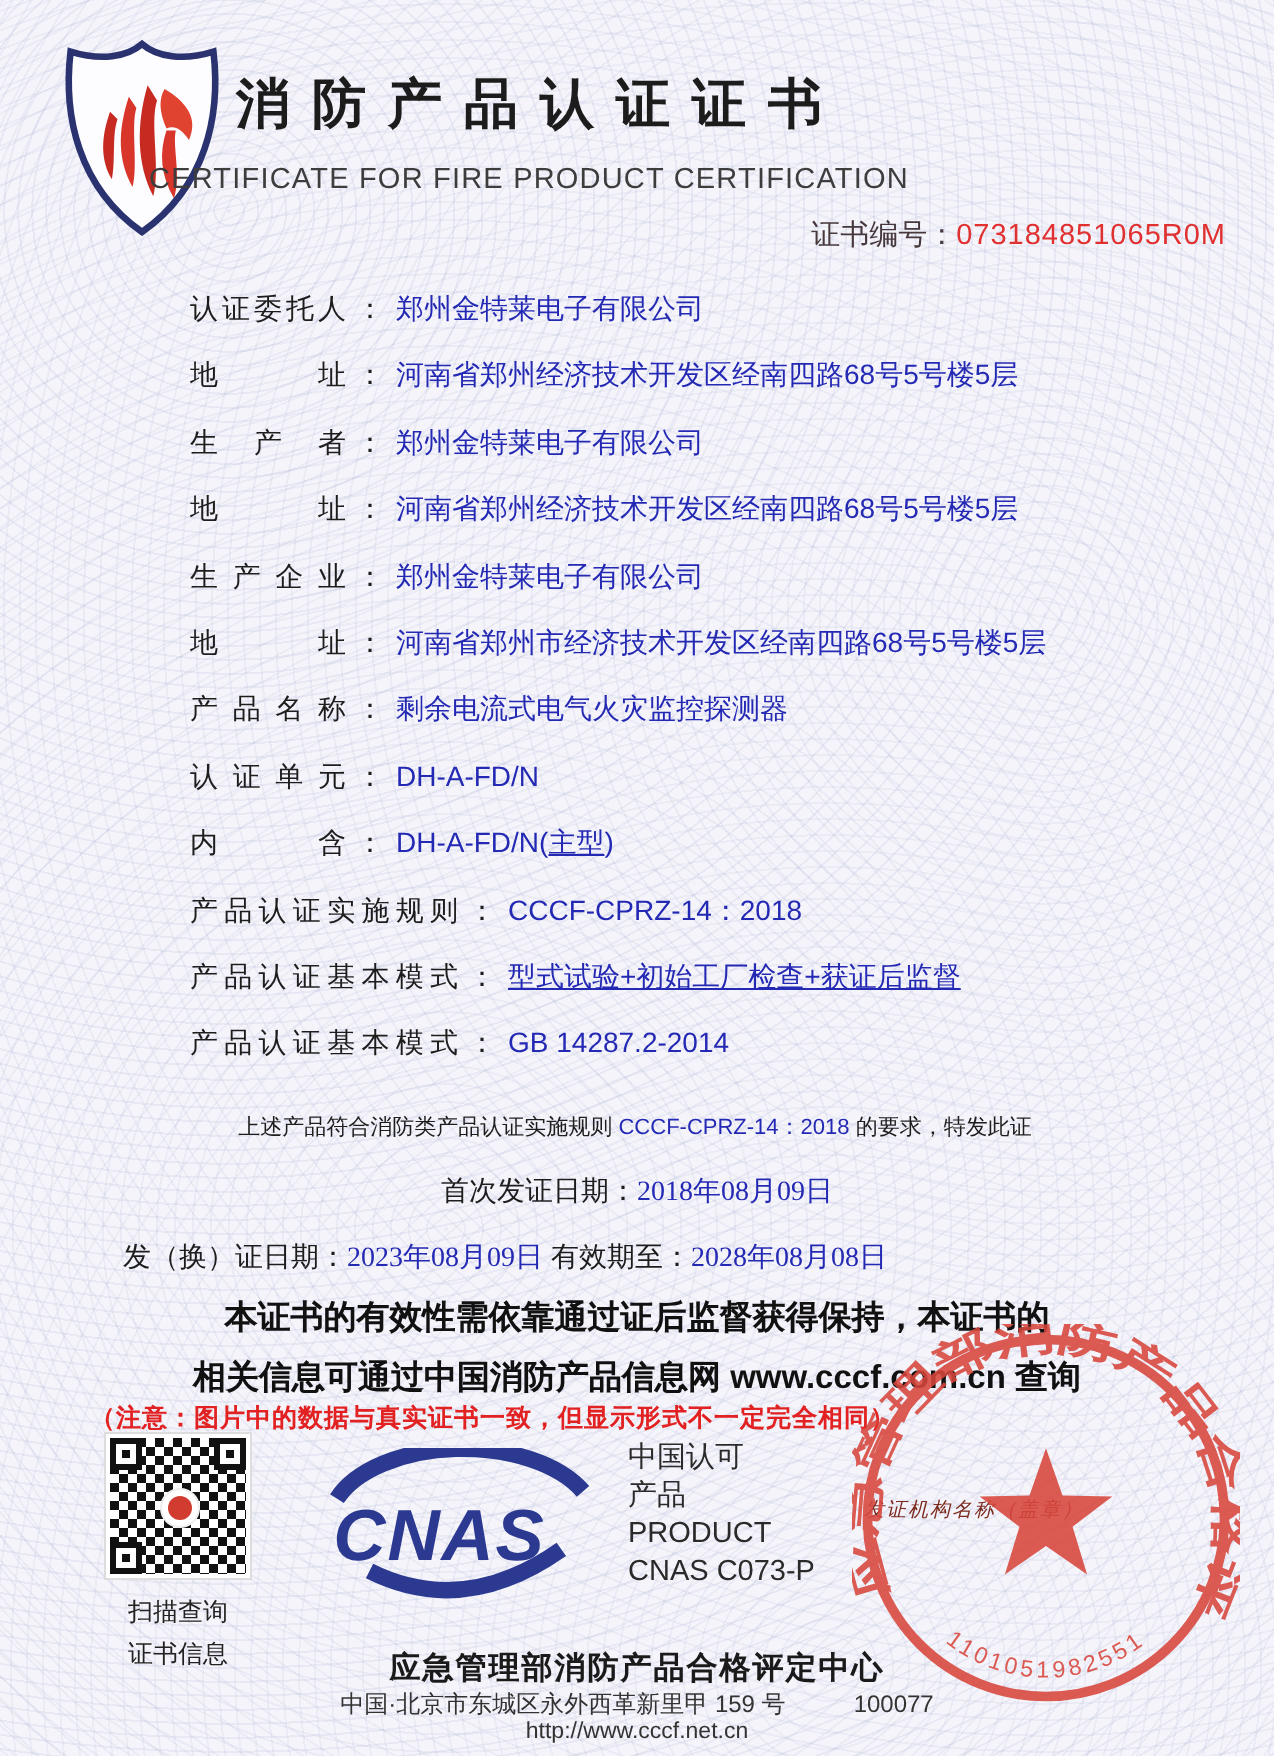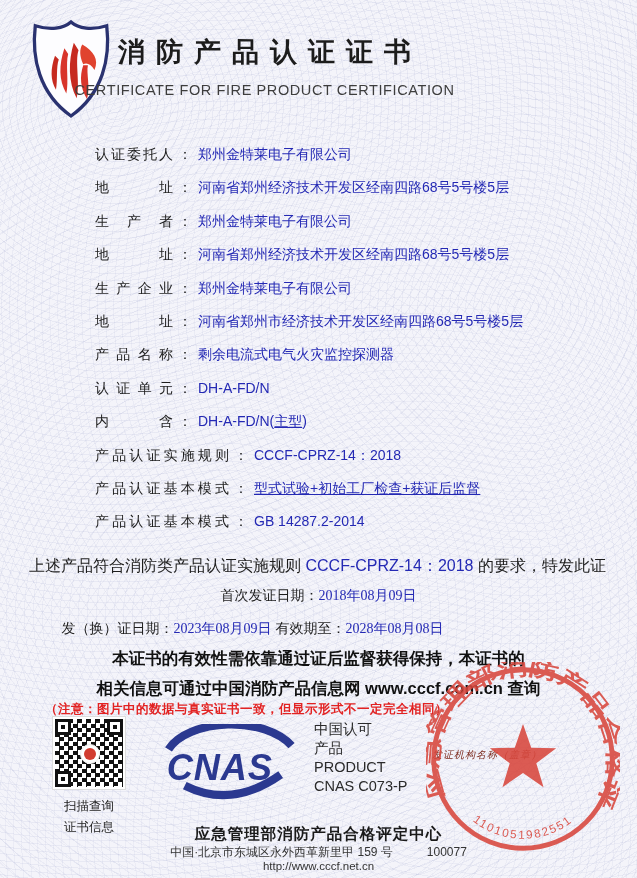--- a/index.html
+++ b/index.html
@@ -28,21 +28,21 @@
   
   .rows{position:absolute;left:95px;top:146px;width:530px;}
   .row{height:19px;margin-bottom:14.4px;font-size:14px;white-space:nowrap;}
   .lbl{display:inline-block;vertical-align:top;color:#1d1d1d;text-align:justify;text-align-last:justify;}
   .w5{width:78px;}
   .w8{width:134px;}
   .colon{padding:0 6px 0 5px;color:#1d1d1d;}
   .val{color:#2429b4;}
   .u{text-decoration:underline;}
   
-  .stmt{position:absolute;left:0;top:556px;width:635px;text-align:center;font-size:16px;color:#1d1d1d;}
+  .stmt{position:absolute;left:0;top:556px;width:635px;text-align:center;font-size:11px;color:#1d1d1d;}
   .stmt .rule{color:#2429b4;}
   .dateline1{position:absolute;left:0;top:587px;width:637px;text-align:center;font-size:14px;color:#1d1d1d;}
   .dateline2{position:absolute;left:0;top:620px;width:505px;text-align:center;font-size:14px;color:#1d1d1d;}
   .dateval{color:#2429b4;font-family:Liberation Serif, serif;}
   
   .notice1{position:absolute;left:0;top:648px;width:637px;text-align:center;font-size:16.5px;font-weight:700;color:#111;}
   .notice2{position:absolute;left:0;top:678px;width:637px;text-align:center;font-size:16.5px;font-weight:700;color:#111;}
   .rednote{position:absolute;left:45px;top:701px;font-size:12.5px;font-weight:700;color:#e22222;letter-spacing:.5px;}
   
   .qrwrap{position:absolute;left:52px;top:716px;width:74px;text-align:center;}
@@ -82,20 +82,23 @@
     <path d="M53,28 C47,48 47,70 56,87 C60,72 54,48 58,36 Z" fill="#c62a20"></path>
     <path d="M62,30 C74,37 80,46 75,57 C71,51 67,49 63,51 C59,42 59,35 62,30 Z" fill="#e0432f"></path>
     <path d="M63,52 C59,64 60,76 67,88 C71,76 66,60 68,52 Z" fill="#d8352b"></path>
   </svg>
 
   <div class="titleblock">
     <div class="title">消防产品认证证书</div>
     <div class="subtitle">CERTIFICATE FOR FIRE PRODUCT CERTIFICATION</div>
   </div>
 
+  <div class="certno">
+    <span>证书编号</span><span>：</span><span class="num">073184851065R0M</span>
+  </div>
 
   <div class="rows">
     <div class="row">
       <span class="lbl w5">认证委托人</span><span class="colon">：</span><span class="val">郑州金特莱电子有限公司</span>
     </div>
     <div class="row">
       <span class="lbl w5">地址</span><span class="colon">：</span><span class="val">河南省郑州经济技术开发区经南四路68号5号楼5层</span>
     </div>
     <div class="row">
       <span class="lbl w5">生产者</span><span class="colon">：</span><span class="val">郑州金特莱电子有限公司</span>

